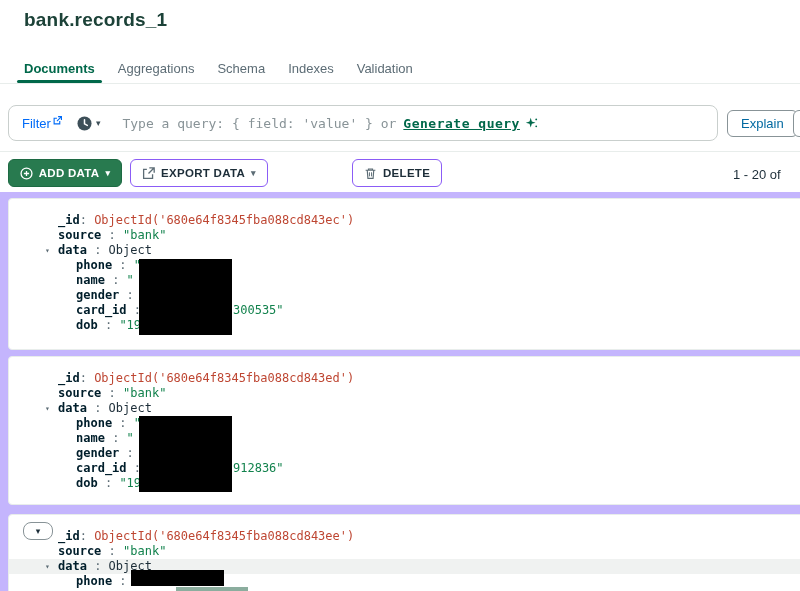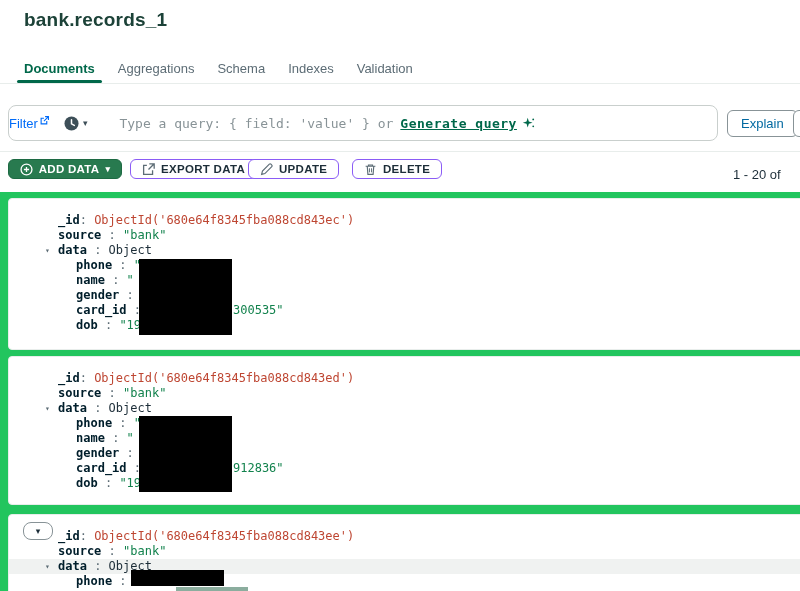--- a/index.html
+++ b/index.html
@@ -11,44 +11,44 @@
   .hdr { position:absolute; top:0; left:0; right:0; height:84px; background:#fff; border-bottom:1px solid #E8EDEB; }
   .title { position:absolute; left:24px; top:9px; font-size:19px; font-weight:700; color:#1C4238; letter-spacing:.2px; }
   .tabs { position:absolute; left:24px; top:61px; display:flex; gap:23px; }
   .tab { position:relative; font-size:13px; color:#5C6C75; cursor:pointer; padding-bottom:6px; }
   .tab.active { color:#00684A; font-weight:700; }
   .tab.active::after { content:""; position:absolute; left:-7px; right:-7px; top:19px; height:3px; border-radius:2px; background:#00684A; }
 
   
   .querybar { position:absolute; top:105px; left:8px; width:710px; height:36px; background:#fff;
     border:1px solid #C9CFCD; border-radius:8px; display:flex; align-items:center; }
-  .filter-link { display:flex; align-items:flex-start; gap:2px; color:#016BF8; font-size:13px; cursor:pointer; }
+  .filter-link { display:flex; align-items:flex-start; gap:2px; margin-left:13px; color:#016BF8; font-size:13px; cursor:pointer; }
   .clock-btn { display:flex; align-items:center; gap:4px; margin-left:15px; cursor:pointer; color:#3D4F58; }
-  .qtext { margin-left:32px; font-family:"DejaVu Sans Mono", monospace; font-size:13px; color:#889397; white-space:nowrap; display:flex; align-items:center; gap:7px; }
+  .qtext { margin-left:22px; font-family:"DejaVu Sans Mono", monospace; font-size:13px; color:#889397; white-space:nowrap; display:flex; align-items:center; gap:7px; }
   .genq { color:#00684A; font-weight:700; text-decoration:underline; cursor:pointer; letter-spacing:.5px; }
   .sparkle { display:inline-flex; margin-left:-2px; }
   .explain-btn { position:absolute; top:110px; left:727px; height:27px; padding:0 13px; background:#fff;
     border:1px solid #889397; border-radius:6px; font-size:13px; color:#0369a1; display:flex; align-items:center; cursor:pointer; }
   .edge-btn { position:absolute; top:110px; left:793px; width:26px; height:27px; background:#fff;
     border:1px solid #889397; border-radius:6px; }
   .qb-divider { position:absolute; top:151px; left:0; right:0; height:1px; background:#E8EDEB; }
 
   
   .toolbar { position:absolute; top:159px; left:0; right:0; height:30px; }
-  .btn { position:absolute; top:0; height:20px; display:flex; align-items:center; gap:6px;
+  .btn { position:absolute; top:0; height:28px; display:flex; align-items:center; gap:6px;
     border-radius:6px; font-size:11.5px; font-weight:700; letter-spacing:.3px; cursor:pointer; }
   .btn-add { left:8px; width:114px; background:#287A4F; border:1px solid #1D6A43; color:#fff; padding:0 10px; justify-content:center; }
   .btn-outline { background:#fff; border:1px solid #8b5cf6; color:#1C2D38; padding:0 11px; }
   .btn-export { left:130px; }
   .btn-update { left:248px; }
   .btn-delete { left:352px; }
   .pager { position:absolute; top:8px; left:733px; width:70px; font-size:13px; color:#1C2D38; white-space:nowrap; overflow:hidden; }
 
   
-  .content { position:absolute; top:192px; left:0; right:0; bottom:0; background:#22c55e; overflow:hidden; }
+  .content { position:absolute; top:192px; left:0; right:0; bottom:0; background:#c4b5fd; overflow:hidden; }
   .card { position:absolute; left:8px; right:-12px; background:#fff; border:1px solid #E8EDEB; border-radius:4px; padding-top:14px; }
   .card1 { top:6px; height:152px; }
   .card2 { top:164px; height:149px; }
   .card3 { top:322px; height:140px; }
   .docrow { position:relative; height:15px; line-height:15px; padding-left:49px;
     font-family:"DejaVu Sans Mono", monospace; font-size:12px; color:#1C2D38; white-space:nowrap; }
   .docrow.nested { padding-left:67px; }
   .docrow.hl { background:#F0F2F1; }
   .k { font-weight:700; color:#001E2B; }
   .sep { color:#5C6C75; }
@@ -136,28 +136,20 @@
     <div class="btn btn-outline btn-export">
       <span>
         <svg width="13" height="13" viewBox="0 0 16 16">
             <path d="M6 3H2v11h11V9" stroke="#5C6C75" stroke-width="1.6" fill="none"></path>
             <path d="M9 1h6v6M15 1L8 8" stroke="#5C6C75" stroke-width="1.6" fill="none"></path>
           </svg>
       </span>
       <span>EXPORT DATA</span>
       <span class="caret-glyph" style="color:#5C6C75">▾</span>
     </div>
-    <div class="btn btn-outline btn-update">
-      <span>
-        <svg width="13" height="13" viewBox="0 0 16 16">
-            <path d="M2 14l1-4 8.5-8.5a1.4 1.4 0 012 0l1 1a1.4 1.4 0 010 2L6 13l-4 1z" stroke="#5C6C75" stroke-width="1.4" fill="none"></path>
-          </svg>
-      </span>
-      <span>UPDATE</span>
-    </div>
     <div class="btn btn-outline btn-delete">
       <span>
         <svg width="13" height="13" viewBox="0 0 16 16">
             <path d="M2 4h12M5.5 4V2.5h5V4M4 4l.8 10h6.4L12 4" stroke="#5C6C75" stroke-width="1.4" fill="none"></path>
             <path d="M6.7 6.5v5M9.3 6.5v5" stroke="#5C6C75" stroke-width="1.2"></path>
           </svg>
       </span>
       <span>DELETE</span>
     </div>
     <div class="pager">1 - 20 of</div>

